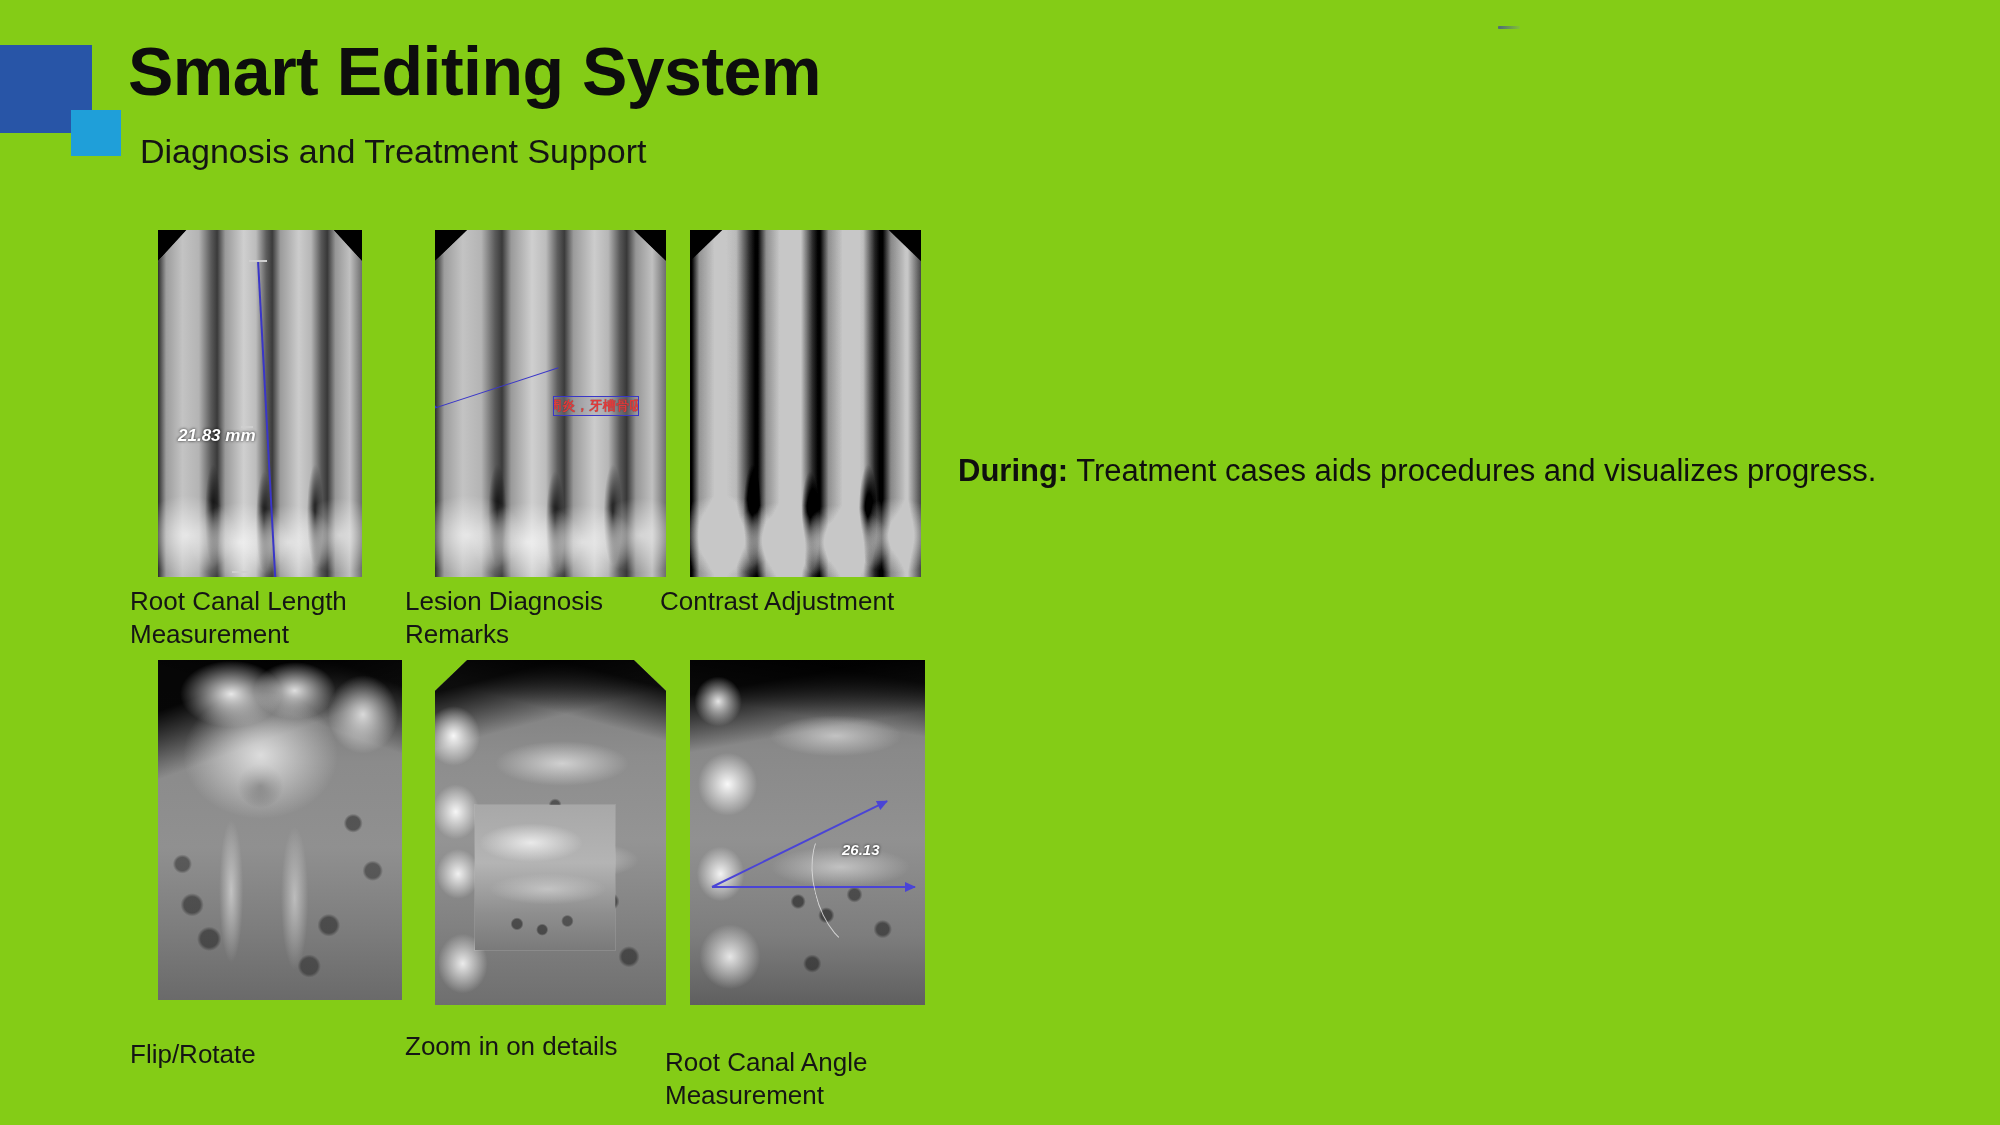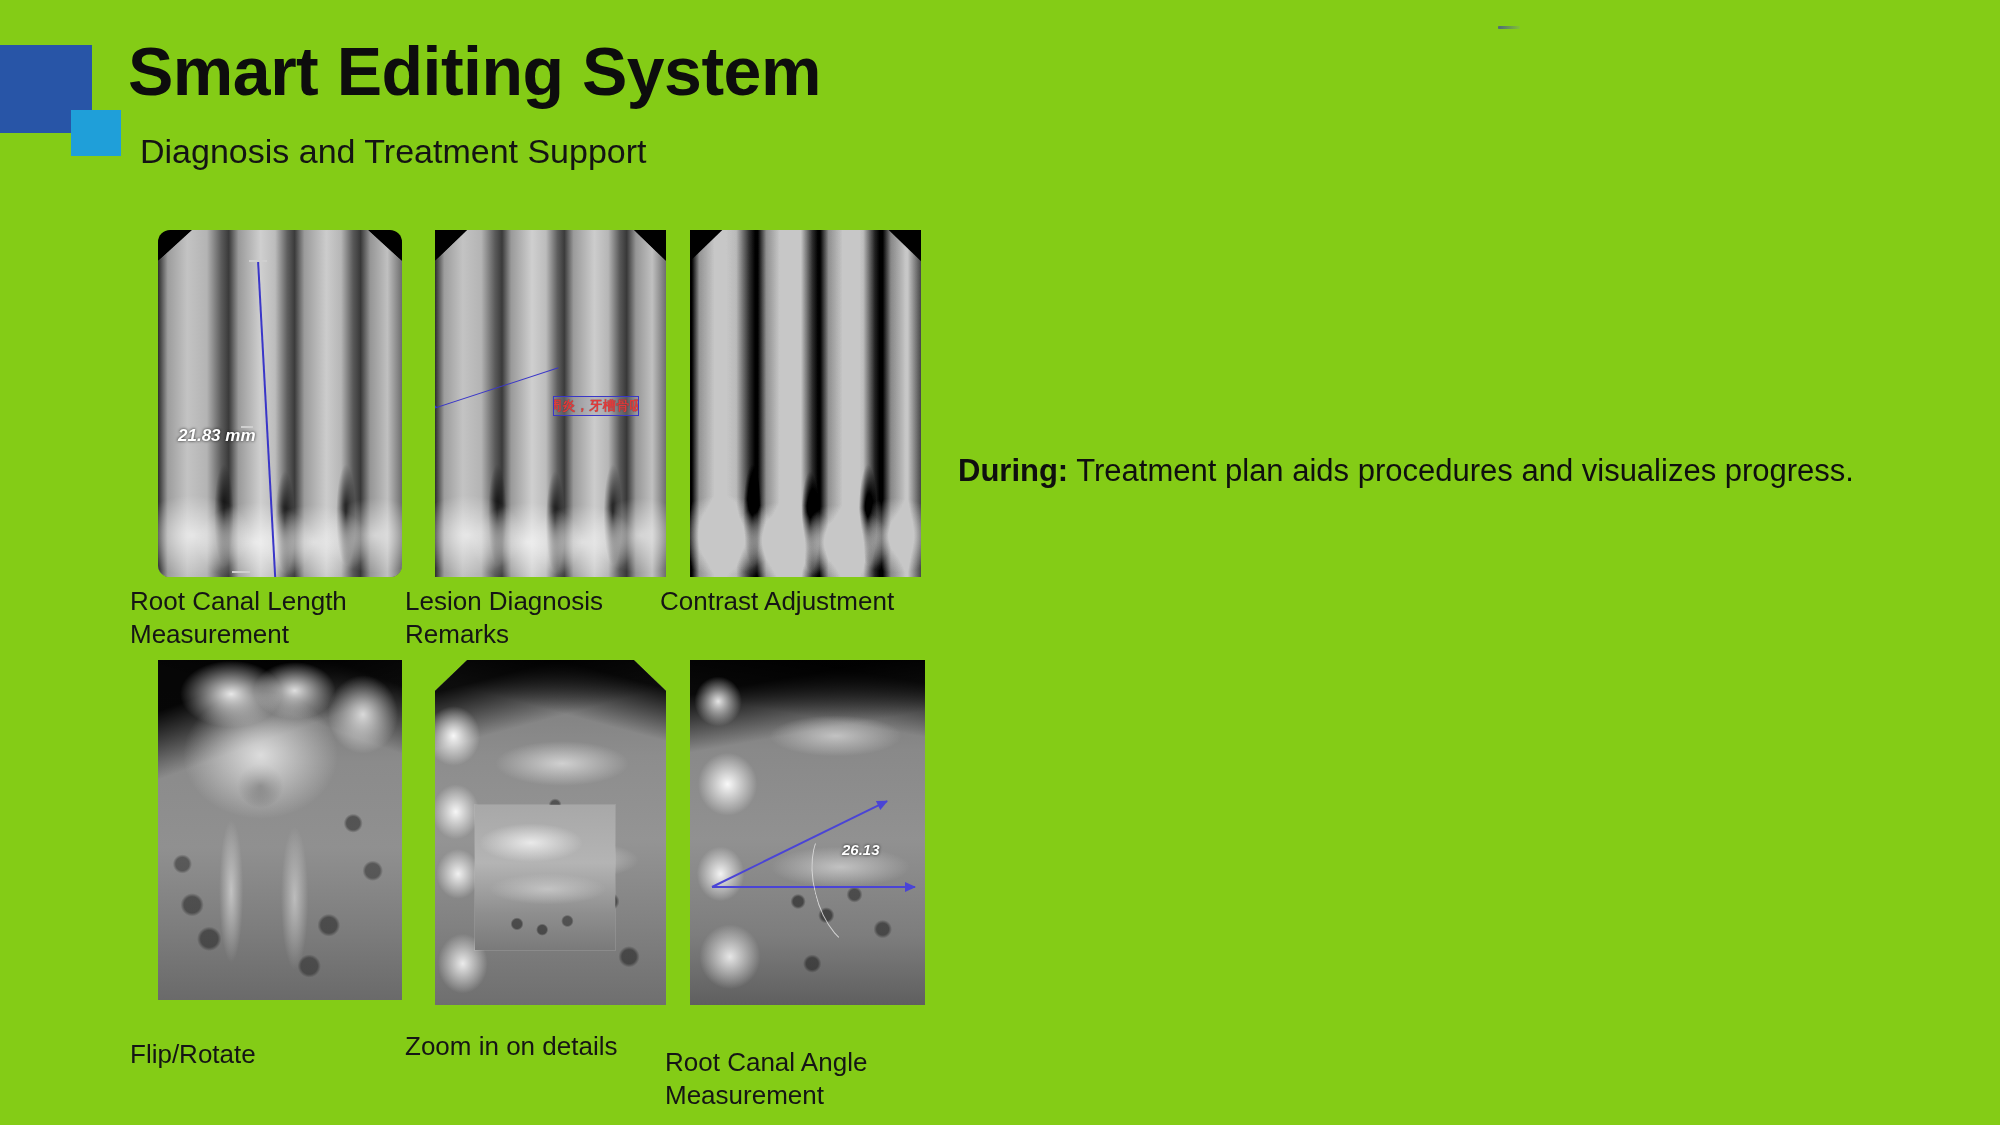--- a/index.html
+++ b/index.html
@@ -249,21 +249,21 @@
   <div class="deco-square-dark"></div>
   <div class="deco-square-light"></div>
 
   <div class="title">Smart Editing System</div>
   <div class="subtitle">Diagnosis and Treatment Support</div>
   <div class="stray-mark"></div>
 
   <div class="gallery">
 
     <div class="tile" style="left:158px; top:230px; width:244px;">
-      <div class="xray-frame" style="left:0; top:0; width:244px; height:347px;border-radius:12px;">
+      <div class="xray-frame" style="left:0; top:0; width:204px; height:347px;">
         <div class="xr xr-perio clip-corners"></div>
 
         <div class="meas-line" style="left:99px; top:30px; width:2px; height:320px;
                     transform: rotate(-3.1deg);"></div>
         <div class="tick" style="left:91px; top:30px; width:18px; height:1.5px;"></div>
         <div class="tick" style="left:74px; top:341px; width:18px; height:1.5px;"></div>
         <div class="tick" style="left:83px; top:196px; width:12px; height:1.5px;"></div>
 
         <div class="meas-label" style="left:20px; top:196px; font-size:17px;">21.83 mm</div>
       </div>
@@ -319,17 +319,17 @@
         <div class="meas-label" style="left:152px; top:181px; font-size:15px;">26.13</div>
       </div>
       <div class="caption" style="left:-25px; top:386px; width:285px;">Root Canal Angle Measurement</div>
     </div>
 
   </div>
 
   <div class="phases">
     <div class="phase-row">
       <span class="phase-key">During:</span>
-      <span class="phase-val">Treatment plan aids procedures and visualizes progress.</span>
+      <span class="phase-val">Treatment cases aids procedures and visualizes progress.</span>
     </div>
   </div>
 
 </div>
 
 </body></html>

